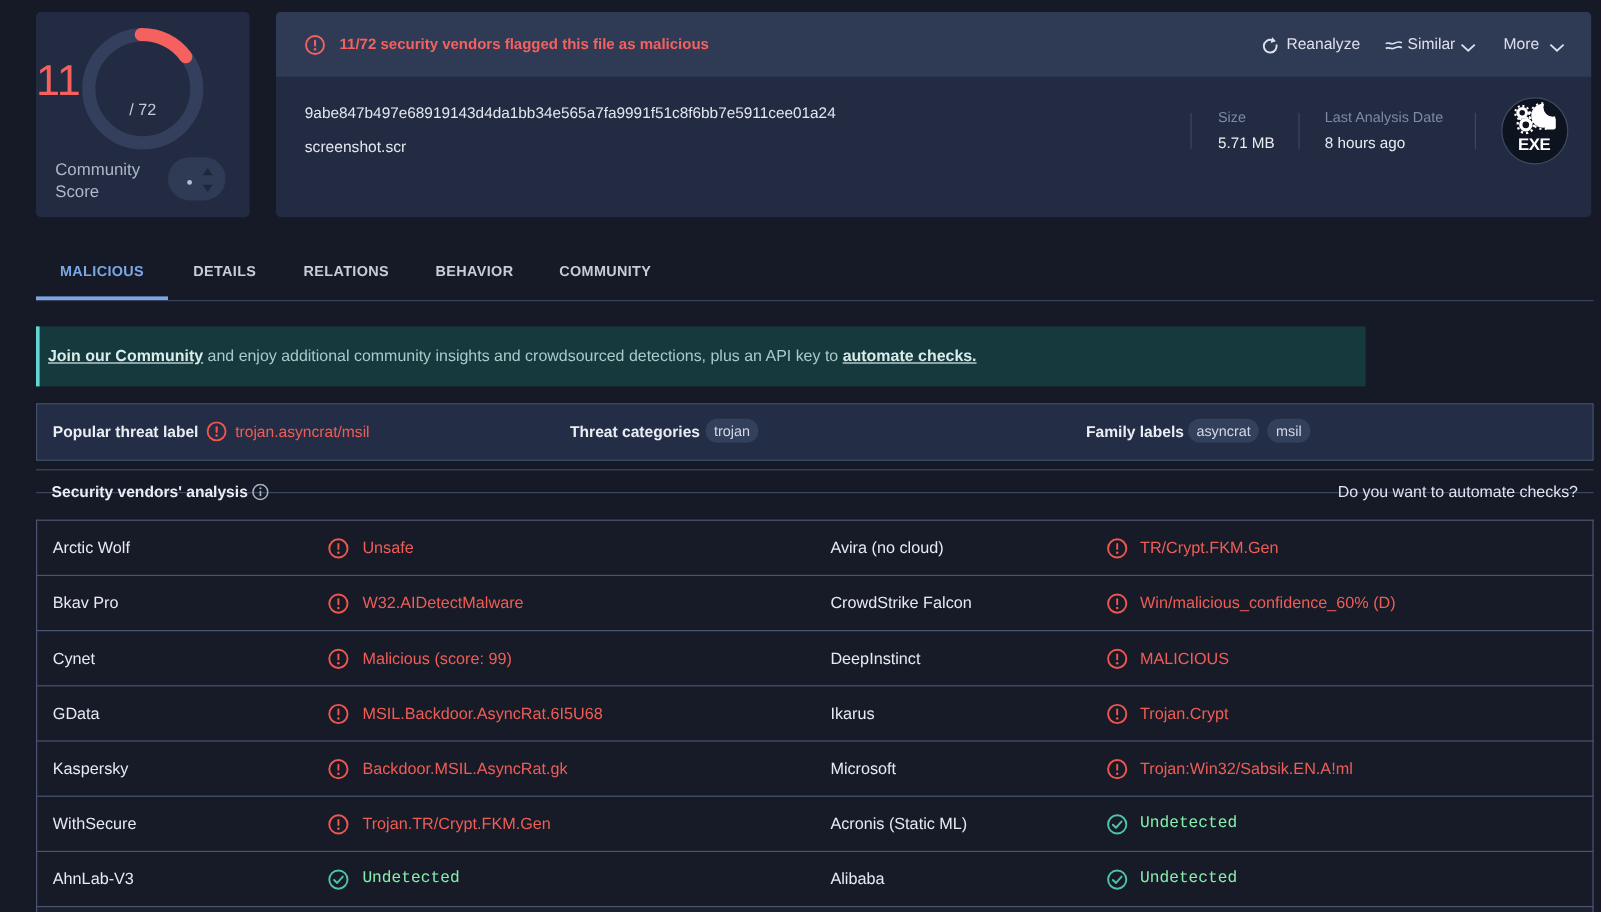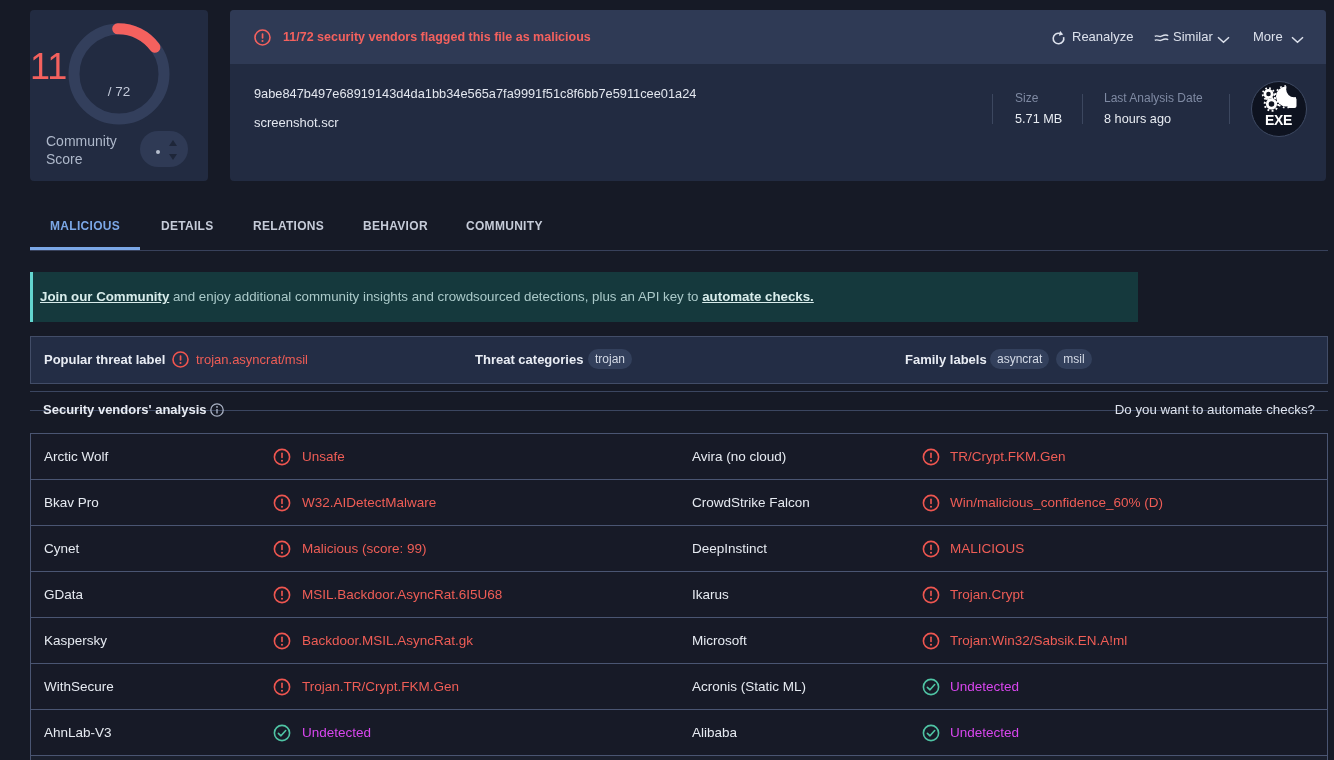--- a/index.html
+++ b/index.html
@@ -1,19 +1,19 @@
 <!DOCTYPE html>
 <html><head>
 <meta charset="utf-8">
 <style>
 * { margin:0; padding:0; box-sizing:border-box; }
 html,body { width:1334px; height:760px; }
 body { background:#161a26; font-family:"Liberation Sans",sans-serif; position:relative; overflow:hidden; }
 .abs { position:absolute; }
-.white { color:#d946ef; }
+.white { color:#86efac;font-family:Liberation Mono, monospace; }
 .red { color:#ef5d56; }
 .pill { display:inline-block; background:#2f3b56; color:#cdd3df; border-radius:10.5px; font-size:11px; line-height:20.5px; padding:0 6.5px; }
 .spill { display:inline-block; background:#33405c; color:#d3d9e5; border-radius:10px; font-size:12px; line-height:20px; padding:0 7px; }
 .row { position:absolute; left:30px; width:1298px; height:46px; border-top:1px solid #4a5572; }
 .rowA { background:#171a27; }
 .rowB { background:#171a27; }
 .vend { position:absolute; top:0; height:46px; line-height:46px; font-size:13.5px; color:#e6eaf1; }
 .res { position:absolute; top:0; height:46px; line-height:46px; font-size:13.5px; }
 .icn { position:absolute; top:14px; }
 </style>

